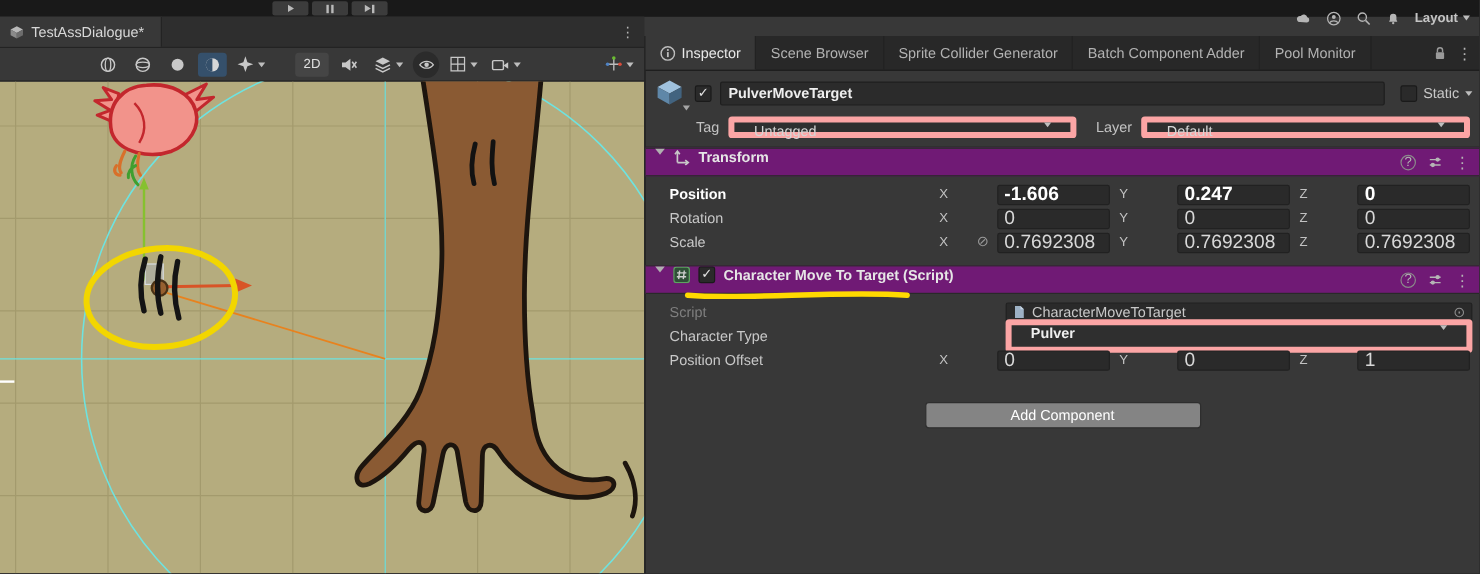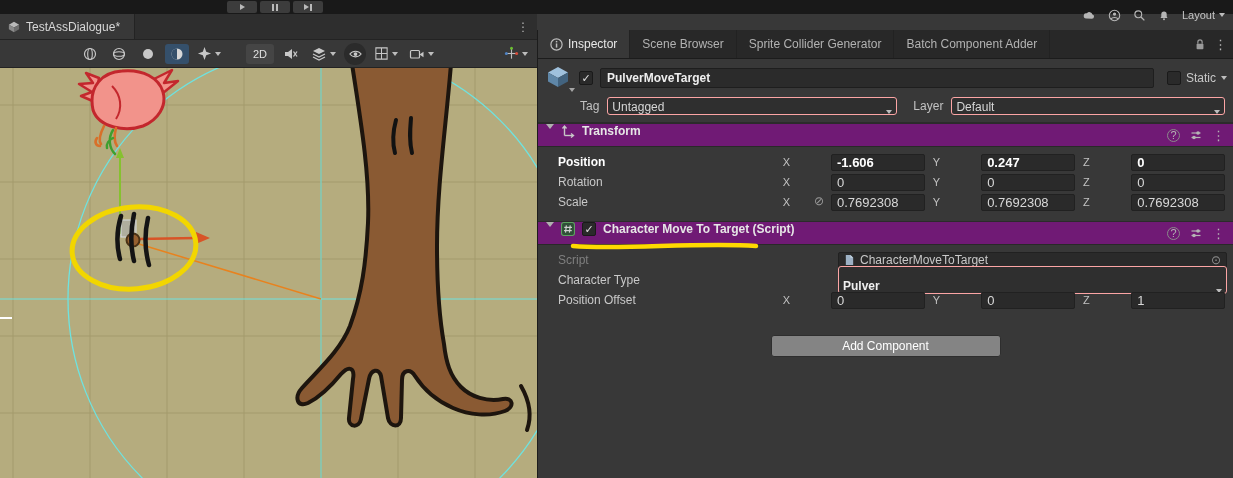--- a/index.html
+++ b/index.html
@@ -8,21 +8,21 @@
          font-family:"Liberation Sans", sans-serif; overflow:hidden; color:#c8c8c8; }
 
   
   .topbar { position:absolute; left:0; top:0; width:100%; height:14px; background:#191919; }
   .play-controls { position:absolute; left:227px; top:1px; display:flex; gap:3px; }
   .play-btn { width:30px; height:12px; background:#3c3c3c; border-radius:2px;
               display:flex; align-items:center; justify-content:center; gap:1px; }
   .tri { width:0; height:0; border-left:5px solid #b9b9b9; border-top:3.5px solid transparent; border-bottom:3.5px solid transparent; }
   .bar { width:2px; height:7px; background:#b9b9b9; }
   .pause { display:flex; gap:2px; }
-  .topbar-right { position:absolute; right:8px; top:0; height:30px; display:flex; align-items:center; gap:12px; }
+  .topbar-right { position:absolute; right:8px; top:0; height:30px; display:flex; align-items:center; gap:12px;font-weight:bold; }
   .topbar-right svg { display:block; }
   .layout-group { display:flex; align-items:center; gap:4px; font-size:11px; color:#c4c4c4; }
 
   
   .scene-panel { position:absolute; left:0; top:14px; width:537px; height:464px; background:#383838; }
   .scene-tabbar { height:26px; background:#2e2e2e; border-bottom:1px solid #232323; display:flex; align-items:center; position:relative; }
   .scene-tab { height:100%; display:flex; align-items:center; gap:6px; padding:0 14px 0 8px;
                background:#383838; border-right:1px solid #232323; font-size:12px; color:#d8d8d8; }
   .tab-kebab { position:absolute; right:8px; color:#b5b5b5; font-size:12px; }
 
@@ -56,41 +56,41 @@
   .cube-wrap .mini-caret { position:absolute; right:-3px; bottom:-2px; }
   .mini-caret { width:0; height:0; border-left:3px solid transparent; border-right:3px solid transparent; border-top:4px solid #a5a5a5; }
   .checkbox { width:14px; height:14px; background:#2a2a2a; border:1px solid #1a1a1a; border-radius:2px;
               display:flex; align-items:center; justify-content:center; font-size:11px; color:#e2e2e2; line-height:1; }
   .name-field { flex:1; height:20px; line-height:18px; background:#2b2b2b; border:1px solid #1e1e1e;
                 border-radius:2px; padding:0 6px; font-size:12px; font-weight:bold; color:#eeeeee; }
   .static-group { display:flex; align-items:center; gap:5px; margin-left:6px; font-size:12px; color:#c8c8c8; }
 
   .hdr-row2 { display:flex; align-items:center; margin-top:7px; padding-left:34px; font-size:12px; }
   .lbl-sm { color:#c2c2c2; }
-  .dropdown { height:18px; background:#2f2f2f; border:1px solid #fca5a5; border-radius:3px;
-              display:flex; align-items:flex-end; justify-content:space-between; padding:0 4px; font-size:12px; color:#d6d6d6; }
+  .dropdown { height:18px; background:#2f2f2f; border:5px solid #fca5a5; border-radius:3px;
+              display:flex; align-items:flex-start; justify-content:space-between; padding:0 16px; font-size:12px; color:#d6d6d6; }
   .dd-tag { width:290px; margin-left:8px; }
   .lbl-layer { margin-left:16px; }
   .dd-layer { flex:1; margin-left:8px; margin-right:2px; }
 
   .component-header { height:24px; background:#701a75; border-top:1px solid #2b2b2b; border-bottom:1px solid #292929;
                       display:flex; padding:0 8px; gap:7px; position:relative; }
   .fold { width:0; height:0; border-left:4.5px solid transparent; border-right:4.5px solid transparent; border-top:5.5px solid #b0b0b0; }
   .comp-title { font-size:12px; font-weight:bold; color:#e6e6e6; flex:1; }
   .hdr-icons { display:flex; align-items:center; gap:9px; color:#b5b5b5; font-size:12px; }
   .help-glyph { font-size:11px; border:1px solid #8a8a8a; border-radius:50%; width:13px; height:13px;
                 display:flex; align-items:center; justify-content:center; color:#b5b5b5; }
   .kebab { color:#b5b5b5; font-size:13px; }
 
   .comp-body { padding:5px 0 9px 0; }
   .prop-row { display:flex; align-items:center; height:20px; padding-left:20px; position:relative; font-size:12px; }
   .prop-label { width:280px; color:#c8c8c8; }
   .axis { width:9px; font-size:11px; color:#c2c2c2; }
   .num-field { width:114px; height:17px; line-height:15px; background:#2a2a2a; border:1px solid #212121;
-               border-radius:2px; padding:0 5px; margin-right:8px; color:#d8d8d8; font-size:13px; overflow:hidden;margin-left:41px; }
+               border-radius:2px; padding:0 5px; margin-right:8px; color:#d8d8d8; font-size:16px; overflow:hidden;margin-left:41px; }
   .bold-row .prop-label, .bold-row .num-field { font-weight:bold; color:#ffffff; }
   .constrain { position:absolute; left:276px; top:2px; color:#9a9a9a; font-size:12px; }
   .label-dim { color:#7f7f7f; }
 
   .wide-field { flex:1; height:17px; background:#2a2a2a; border:1px solid #212121; border-radius:2px;
                 margin-right:6px; display:flex; align-items:center; padding:0 5px; gap:5px; font-size:12px; color:#c8c8c8; }
   .picker-glyph { margin-left:auto; color:#8d8d8d; font-size:12px; }
   .wide-dd { flex:1; margin-right:6px; height:28px; }
   .dd-bold { font-weight:bold; color:#efefef; }
 
@@ -318,20 +318,23 @@
         <span>Inspector</span>
       </div>
       <div class="insp-tab">
           <span>Scene Browser</span>
         </div>
       <div class="insp-tab">
           <span>Sprite Collider Generator</span>
         </div>
       <div class="insp-tab">
           <span>Batch Component Adder</span>
+        </div>
+      <div class="insp-tab">
+          <span>Pool Monitor</span>
         </div>
       <div class="tabs-right">
         <span>
           <svg class="icon" width="12" height="13" viewBox="0 0 14 15">
               <rect x="3" y="6.5" width="8" height="6.5" rx="1" fill="#9a9a9a"></rect>
               <path d="M4.5,6.5 V4.5 a2.5,2.5 0 0 1 5,0 V6.5" fill="none" stroke="#9a9a9a" stroke-width="1.4"></path>
             </svg>
         </span>
         <span class="kebab">⋮</span>
       </div>

